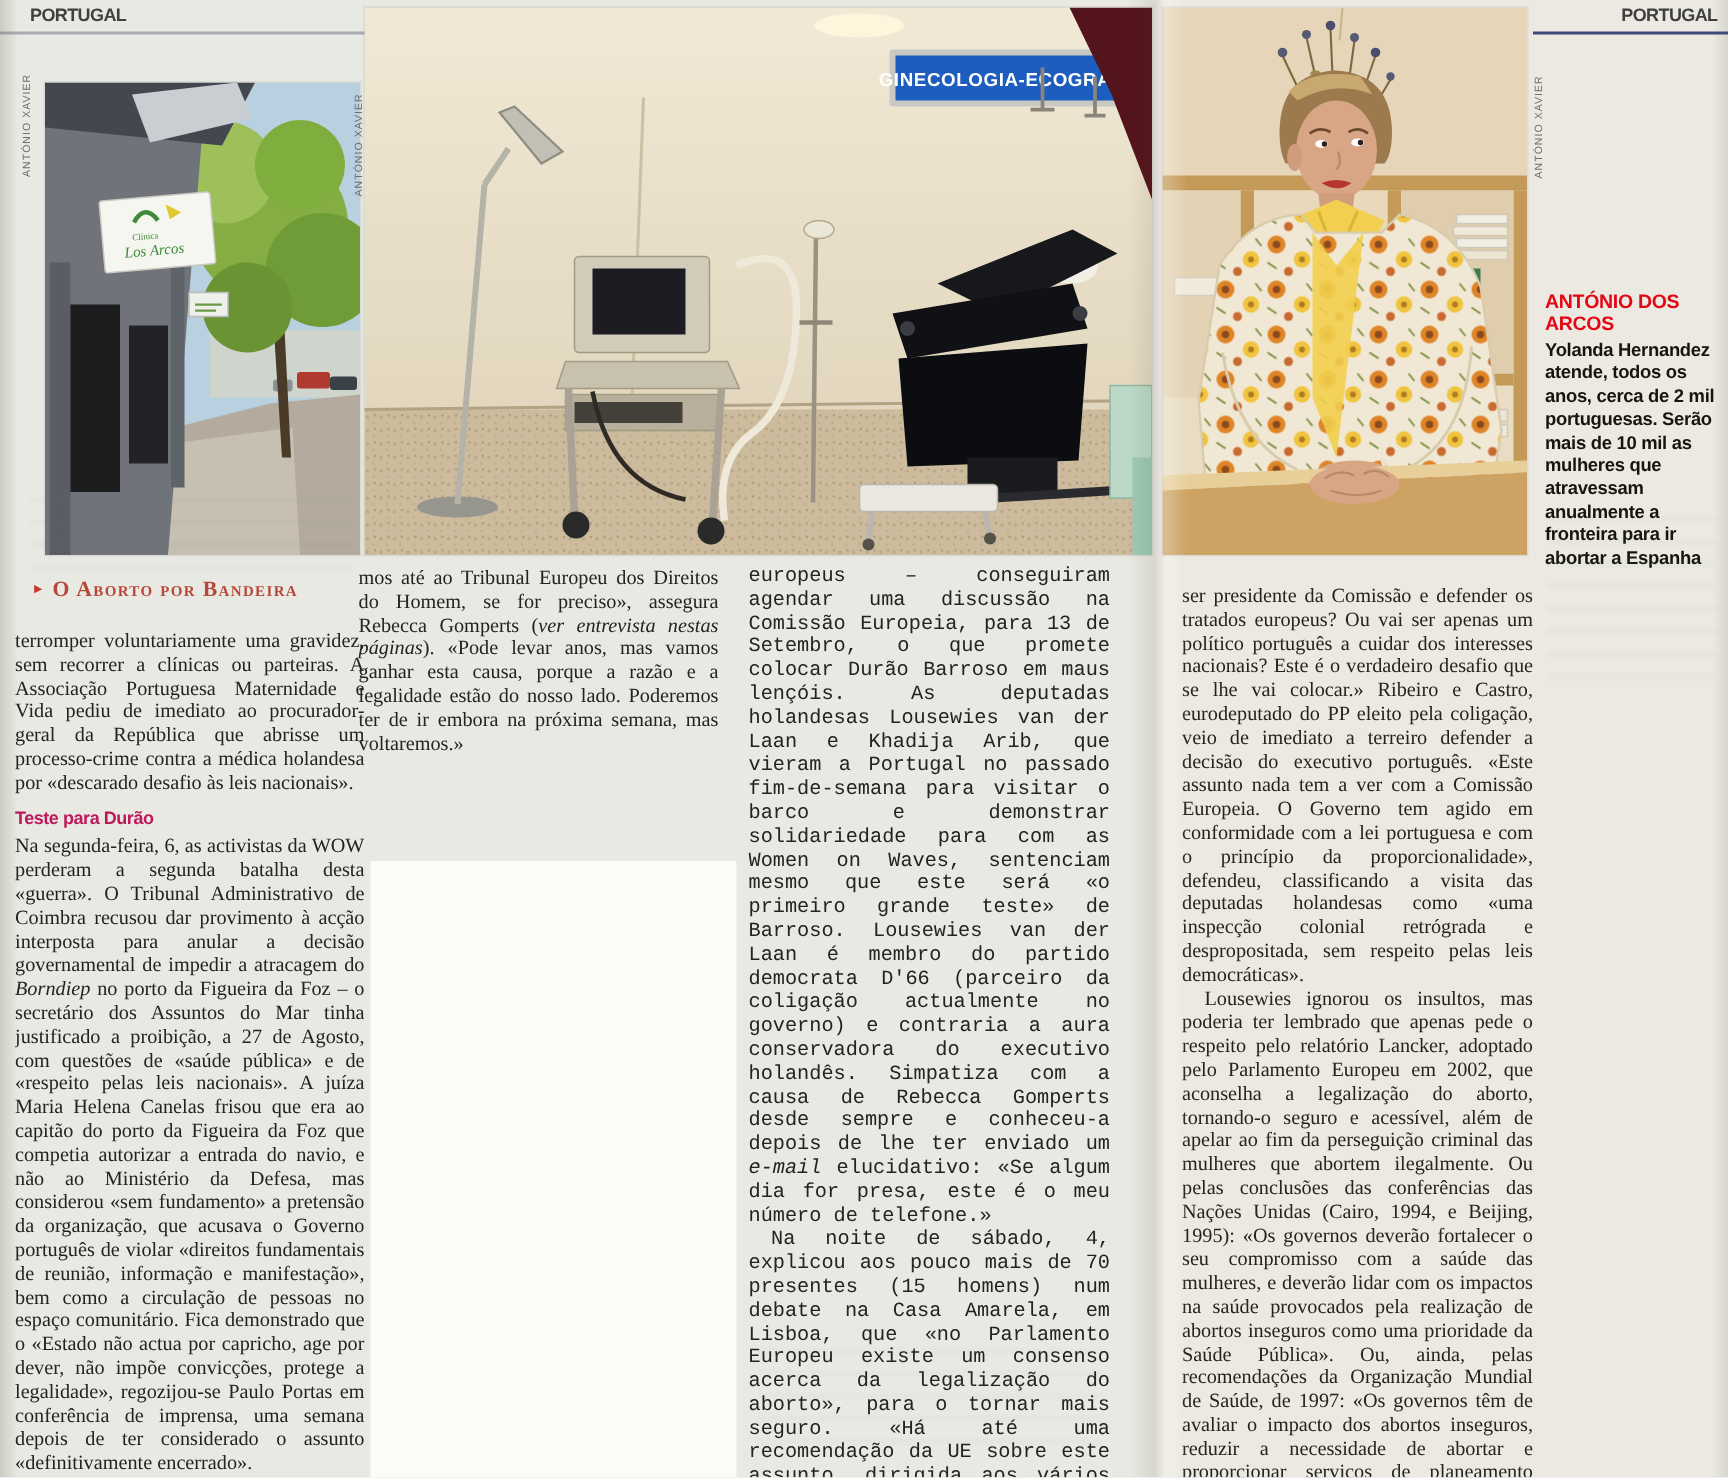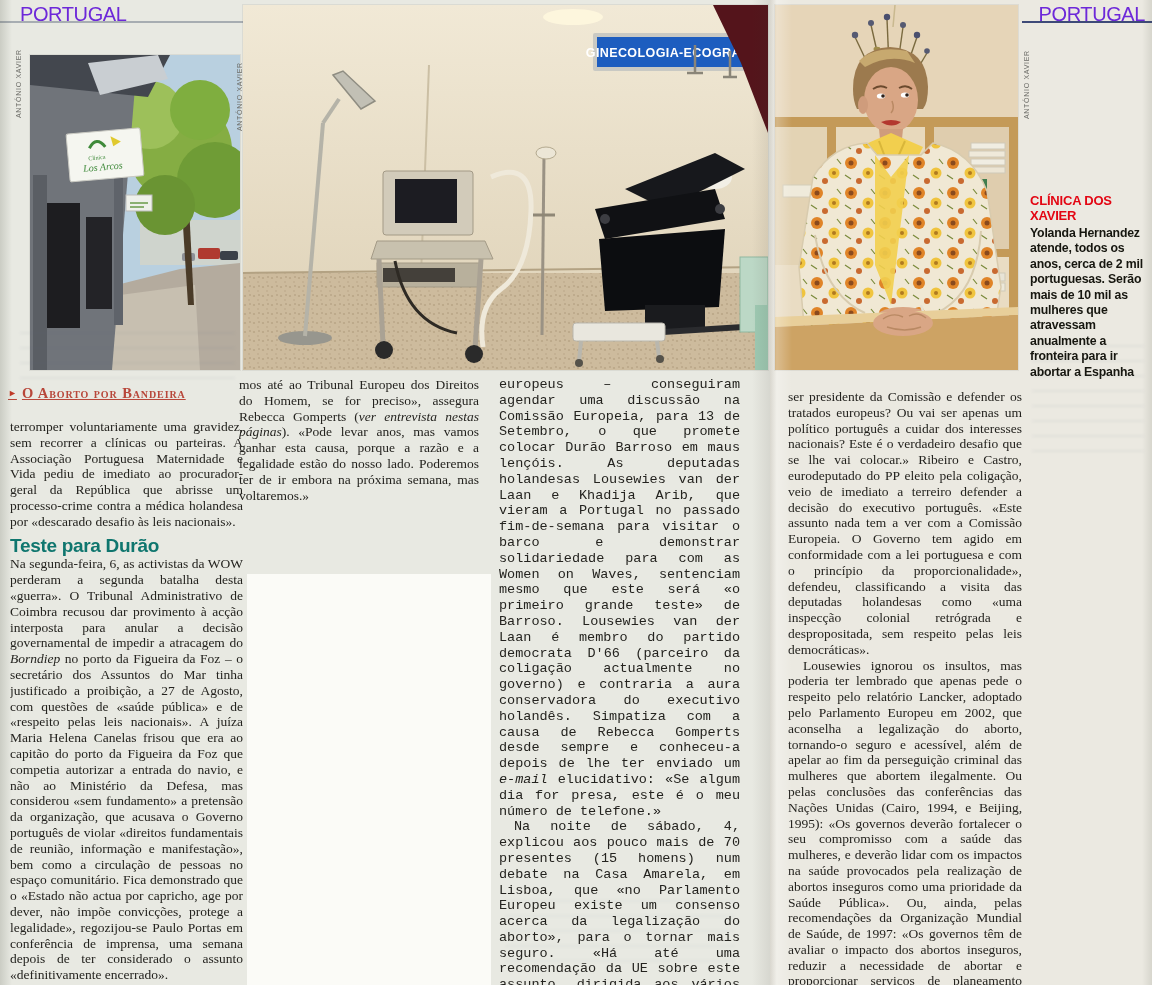--- a/index.html
+++ b/index.html
@@ -6,58 +6,58 @@
   .page { position:relative; width:1152px; height:985px; background:#e8e9e2; overflow:hidden;
           font-family:"Liberation Serif", serif; }
   .right-bg { position:absolute; left:770px; top:0; width:382px; height:985px; background:#ebe9e1; }
   .fold { position:absolute; left:752px; top:0; width:40px; height:985px;
           background:linear-gradient(90deg, rgba(60,55,45,0) 0%, rgba(60,55,45,0.10) 45%, rgba(255,255,255,0.28) 62%, rgba(60,55,45,0) 100%); }
   .edge-left { position:absolute; left:0; top:0; width:12px; height:985px;
           background:linear-gradient(90deg, rgba(70,75,60,0.18), rgba(70,75,60,0)); }
   .edge-right { position:absolute; right:0; top:0; width:10px; height:985px;
           background:linear-gradient(270deg, rgba(70,75,60,0.12), rgba(70,75,60,0)); }
 
-  .masthead { position:absolute; top:3px; font-family:"Liberation Sans",sans-serif; font-weight:normal;
-              font-size:20px; letter-spacing:-0.4px; color:#6d28d9; }
+  .masthead { position:absolute; top:3px; font-family:"Liberation Sans",sans-serif; font-weight:bold;
+              font-size:12px; letter-spacing:-0.4px; color:#404040; }
   .masthead-left { left:20px; }
   .masthead-right { right:7px; }
   .rule { position:absolute; top:21px; height:2px; }
   .rule-left { left:0; width:243px; background:#a7adb2; }
   .rule-right { left:1022px; width:130px; background:#3e4a78; }
 
   .photo { position:absolute; display:block; box-shadow:0 0 0 1px rgba(0,0,0,0.06); }
   #photo-left   { left:30px;  top:55px; }
   #photo-center { left:243px; top:5px; }
   #photo-right  { left:775px; top:5px; }
 
   .credit { position:absolute; font-family:"Liberation Sans",sans-serif; font-size:7px; color:#6d6d68;
             letter-spacing:0.7px; white-space:nowrap; transform:rotate(-90deg); transform-origin:0 0; }
   .credit-1 { left:15px;  top:118px; }
   .credit-2 { left:236px; top:131px; }
   .credit-3 { left:1023px; top:119px; }
 
-  .caption-left { position:absolute; left:8px; top:385px; font-variant:small-caps; font-weight:bold;
-                  font-size:14.5px; letter-spacing:0.9px; color:#b8473a;text-decoration:underline; }
+  .caption-left { position:absolute; left:21px; top:385px; font-variant:small-caps; font-weight:bold;
+                  font-size:14.5px; letter-spacing:0.9px; color:#b8473a; }
   .caption-left .tri { font-size:9px; color:#c03a28; letter-spacing:0; margin-right:5px; vertical-align:2px; }
 
   .caption-right { position:absolute; left:1030px; top:193px; width:120px; font-family:"Liberation Sans",sans-serif; }
   .caption-right .t { color:#e30613; font-weight:bold; font-size:13px; letter-spacing:-0.2px; margin-bottom:3px; }
   .caption-right .b { color:#16160f; font-weight:bold; font-size:12.3px; line-height:15.4px; letter-spacing:-0.2px; }
 
   .whitebox { position:absolute; left:247px; top:574px; width:244px; height:411px; background:#fbfbf7; }
 
   .col { position:absolute; font-size:13.5px; line-height:15.8px; color:#24231f; text-align:justify; overflow:hidden; }
   .col p { margin:0; }
   .col p.ind { text-indent:15px; }
   #col1 { left:10px;  top:419px; width:233px; height:566px; }
   #col2 { left:239px; top:377px; width:240px; height:197px; }
   #col3 { left:499px; top:377px; width:241px; height:608px;font-family:Liberation Mono, monospace; }
   #col4 { left:788px; top:389px; width:234px; height:596px; }
-  .sub { font-family:"Liberation Sans",sans-serif; font-weight:bold; font-size:19px; letter-spacing:-0.3px;
-         color:#0f766e; margin:8px 0 3px 0; text-align:left; }
+  .sub { font-family:"Liberation Sans",sans-serif; font-weight:bold; font-size:12px; letter-spacing:-0.3px;
+         color:#be185d; margin:8px 0 3px 0; text-align:left; }
 
   .ghost { position:absolute; opacity:0.07; filter:blur(1.5px); pointer-events:none;
            background:repeating-linear-gradient(180deg, #5a6a80 0 2px, transparent 2px 15px); }
   .g1 { left:1032px; top:345px; width:112px; height:110px; }
   .g2 { left:20px;  top:332px; width:215px; height:50px; }
   .g3 { left:505px; top:900px; width:230px; height:70px; opacity:0.05; }
 </style>
 </head>
 <body>
 
@@ -276,21 +276,21 @@
 
   <div class="credit credit-1">ANTÓNIO XAVIER</div>
   <div class="credit credit-2">ANTÓNIO XAVIER</div>
   <div class="credit credit-3">ANTÓNIO XAVIER</div>
 
   <div class="caption-left">
     <span class="tri">►</span><span>O Aborto por Bandeira</span>
   </div>
 
   <div class="caption-right">
-    <div class="t">CLÍNICA DOS XAVIER</div>
+    <div class="t">ANTÓNIO DOS ARCOS</div>
     <div class="b">Yolanda Hernandez atende, todos os anos, cerca de 2 mil portuguesas. Serão mais de 10 mil as mulheres que atravessam anualmente a fronteira para ir abortar a Espanha</div>
   </div>
 
   <div class="whitebox"></div>
   <div class="ghost g1"></div>
   <div class="ghost g2"></div>
   <div class="ghost g3"></div>
 
   <div id="col1" class="col">
     <p>terromper voluntariamente uma gravidez, sem recorrer a clínicas ou parteiras. A Associação Portuguesa Maternidade e Vida pediu de imediato ao procurador-geral da República que abrisse um processo-crime contra a médica holandesa por «descarado desafio às leis nacionais».</p>

